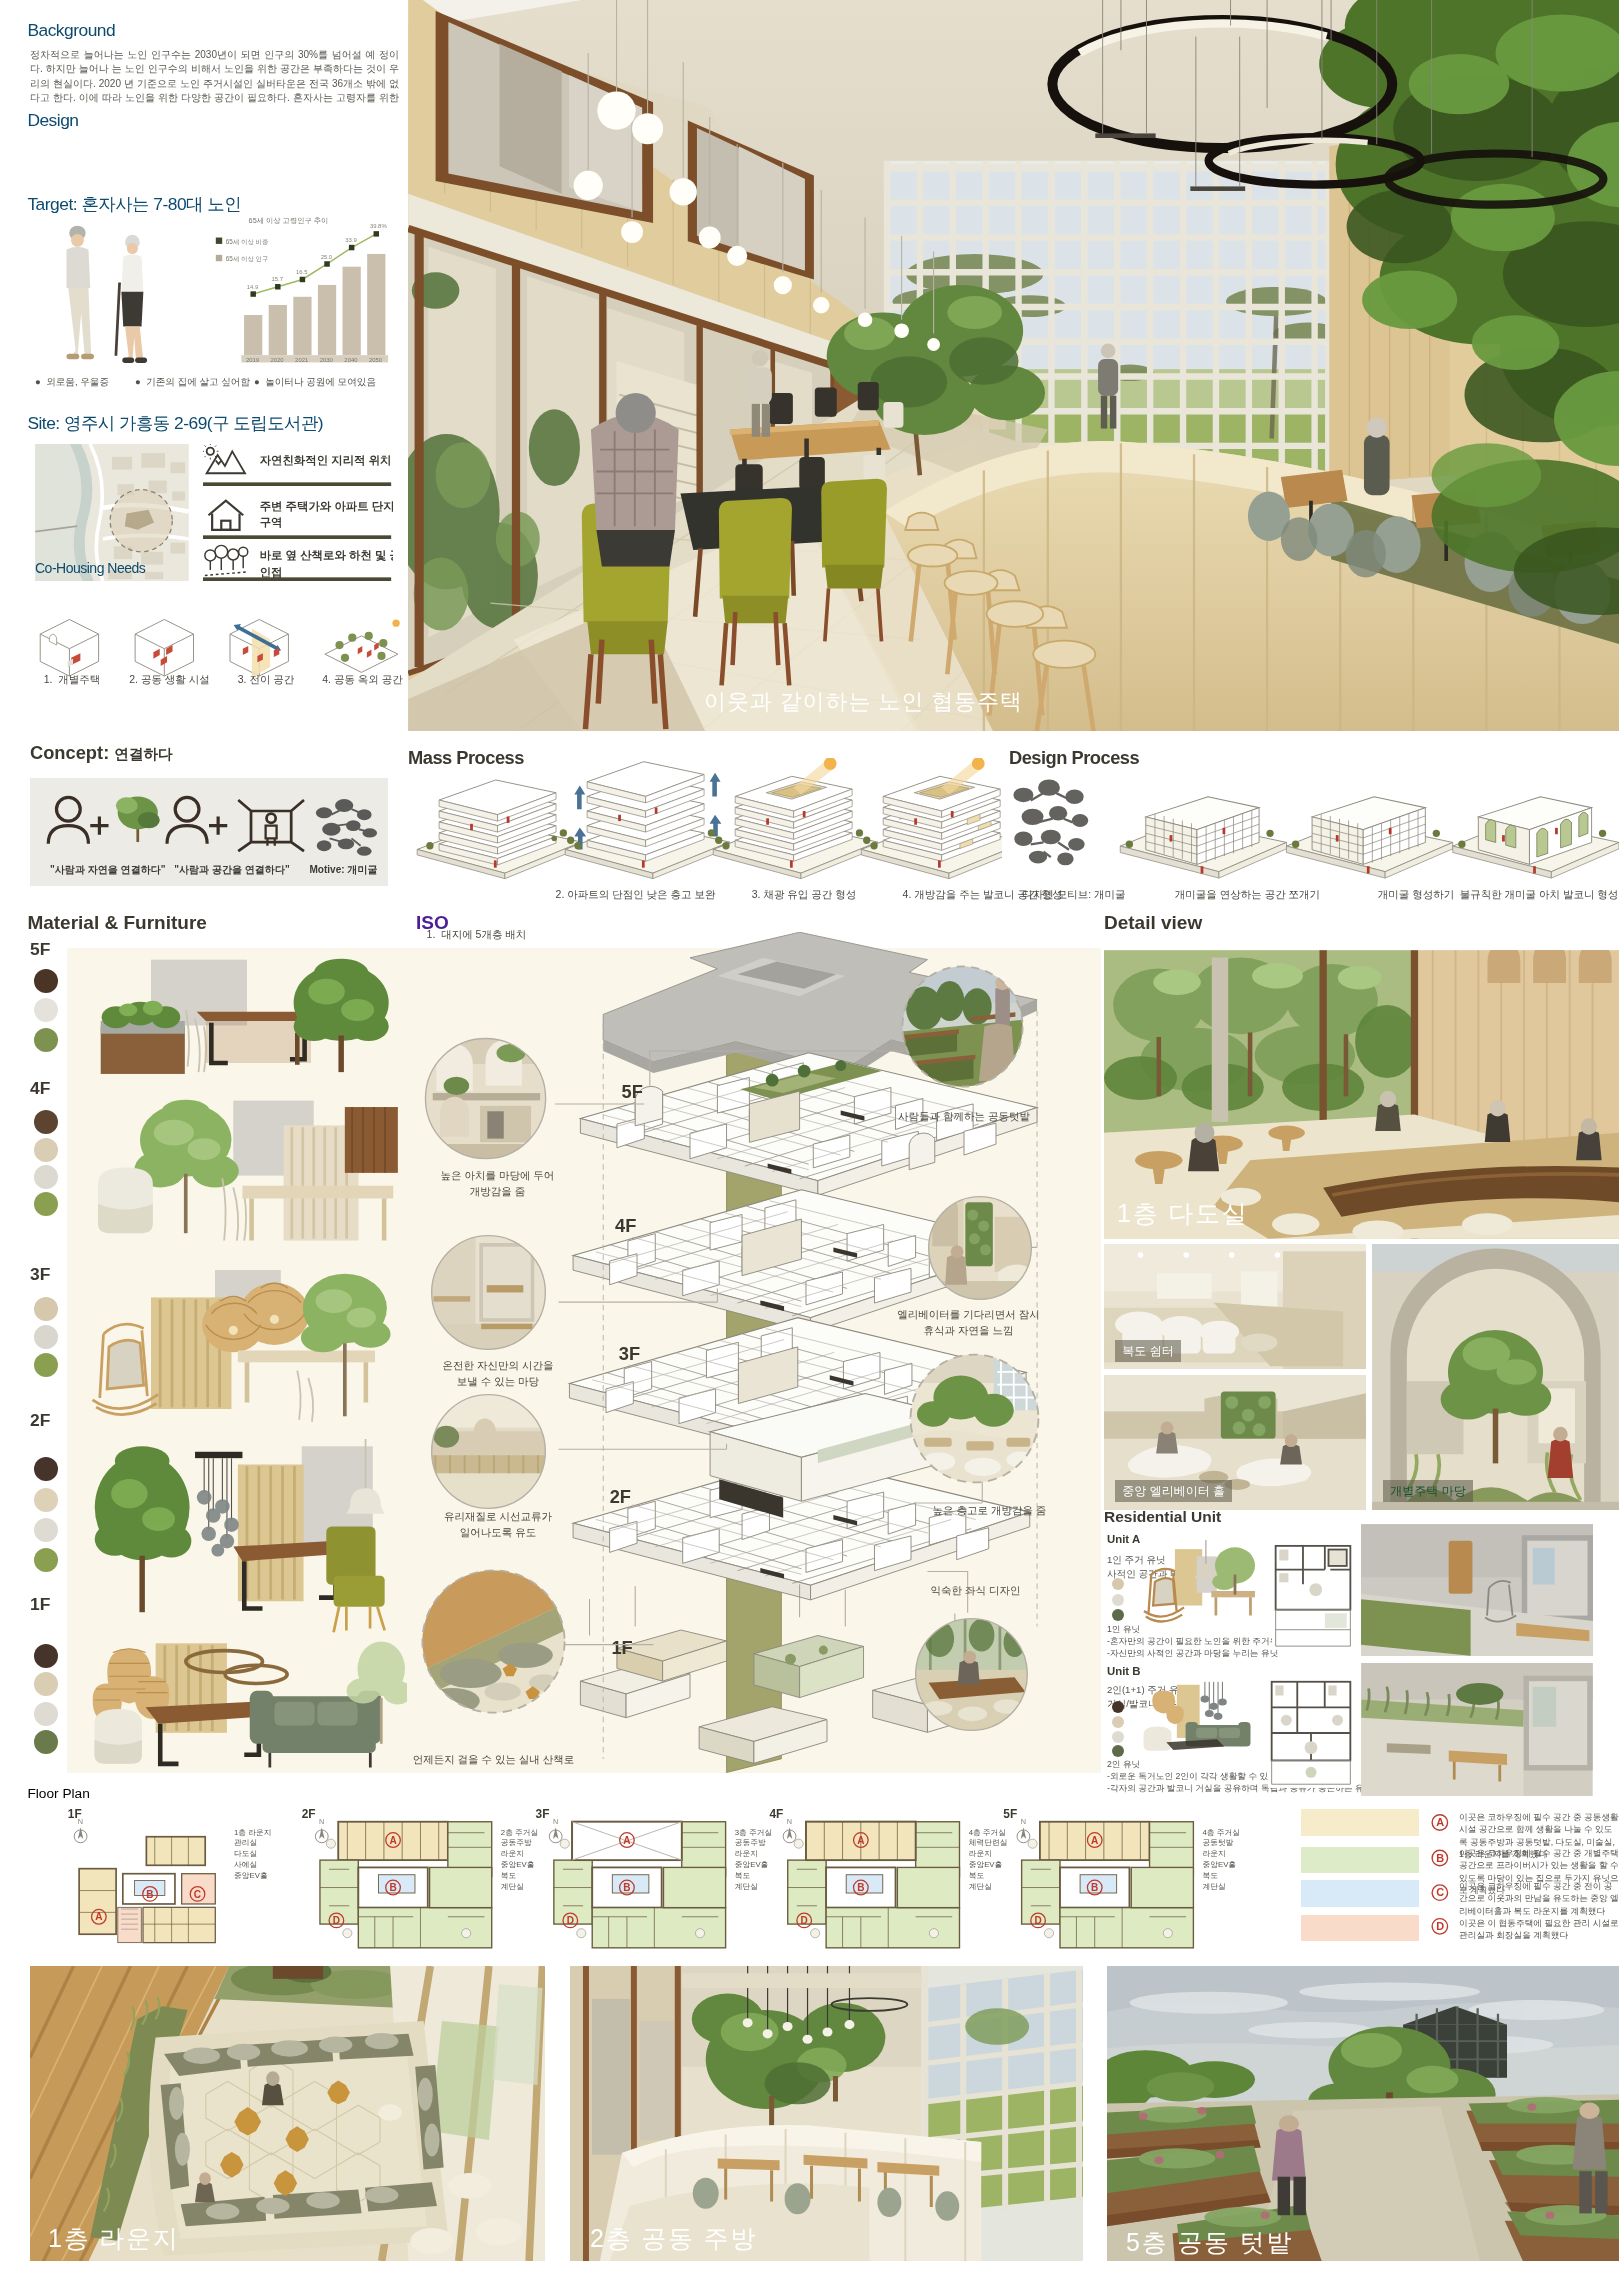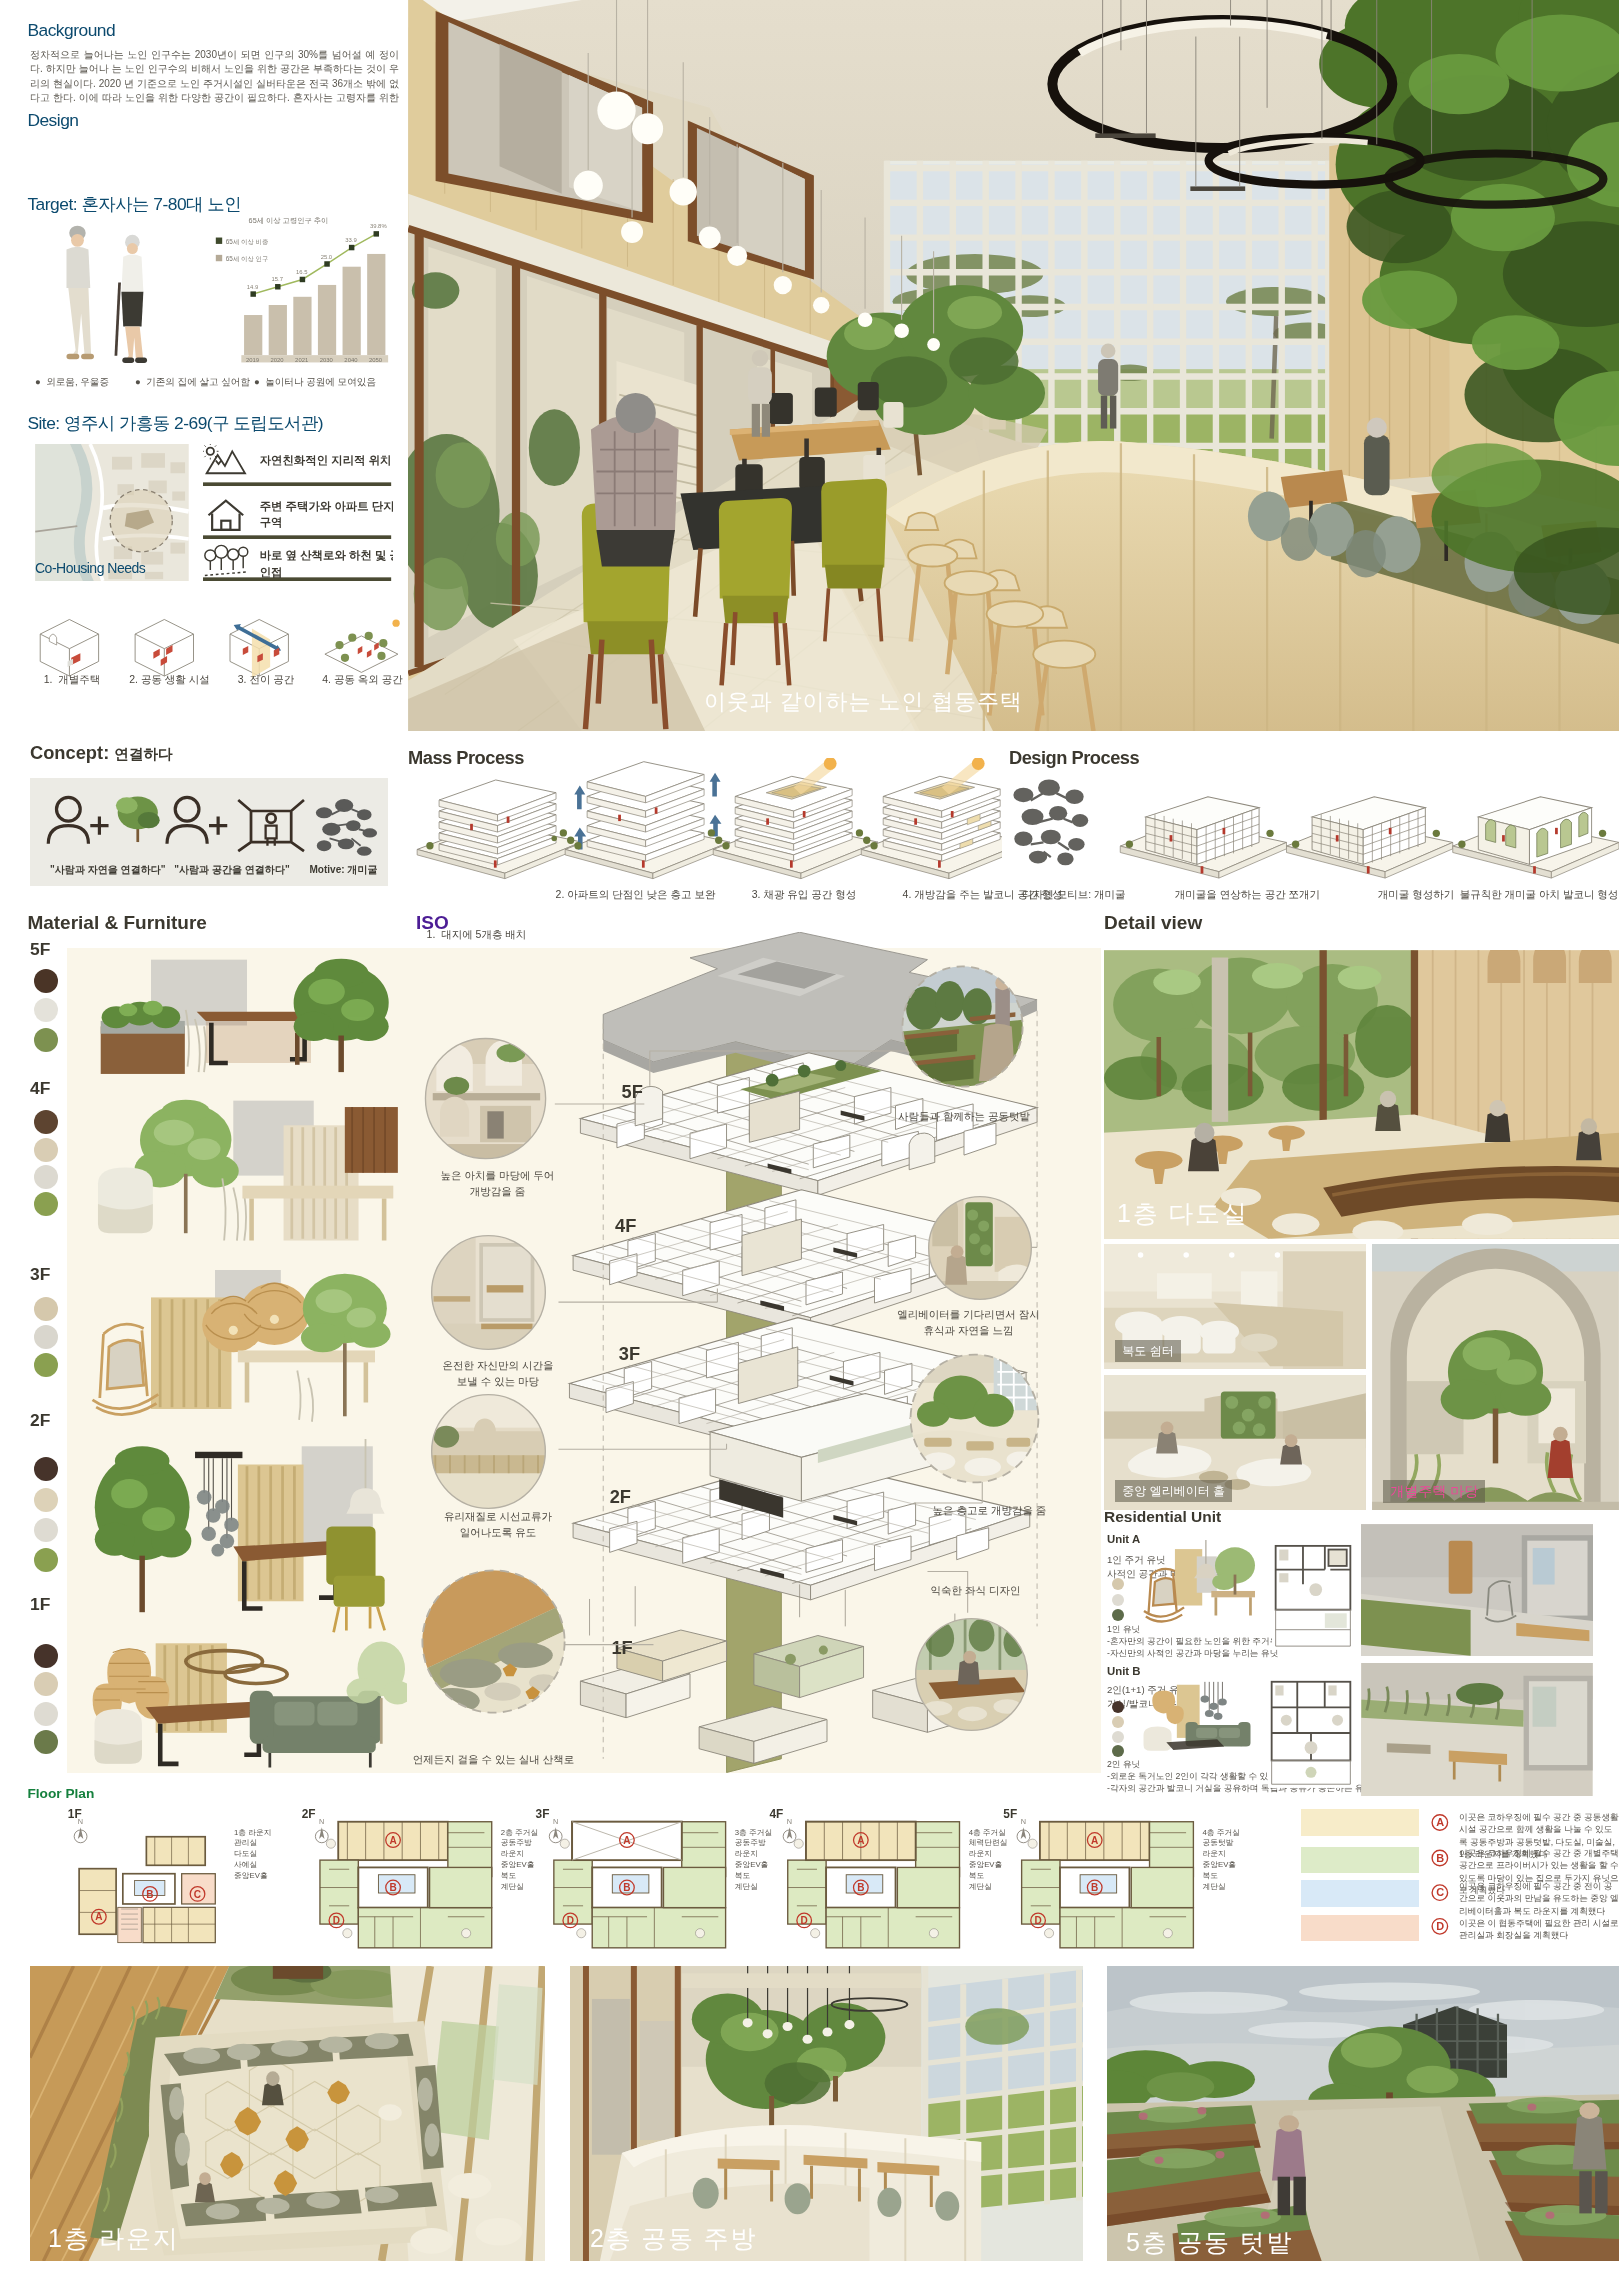--- a/index.html
+++ b/index.html
@@ -1498,21 +1498,21 @@
   <g fill="#7d9150">
         <path d="M30 291 q30 -40 60 -10 q40 -30 80 0 q30 -22 70 8 l0 2 H30 Z" opacity="0.9"></path>
       </g>
   <g fill="#93a860">
         <path d="M38 270 q14 -20 10 -40 M60 278 q18 -24 12 -48 M200 272 q-12 -22 -8 -44 M228 280 q-16 -26 -10 -50" stroke="#93a860" stroke-width="4" fill="none"></path>
       </g>
   <path d="M196 216 q9 -6 20 0 l4 40 h-28 Z" fill="#a33f2e"></path>
       <circle cx="206" cy="208" r="8" fill="#c3ad92"></circle>
   <rect x="0" y="282" width="270" height="9" fill="#c3bca8"></rect>
 </svg>
-<div class="abs" style="left:1383px;top:1480px;background:rgba(90,85,70,0.55);color:#ec4899;font-size:14px;padding:2.7px 7.3px">개별주택 마당</div>
+<div class="abs" style="left:1383px;top:1480px;background:rgba(90,85,70,0.55);color:#14532d;font-size:12px;padding:2.7px 7.3px">개별주택 마당</div>
 
 <div class="abs" style="left:1104px;top:1508px;font-size:15.5px;font-weight:bold;color:#3b382f">Residential Unit</div>
 <div class="abs" style="left:1107px;top:1533px;font-size:11.4px;font-weight:bold;color:#3b382f">Unit A</div>
 <div class="abs small" style="left:1107px;top:1553px;line-height:13.7px">1인 주거 유닛<br>사적인 공간과 마당이 있는 유형</div>
 <div class="swatch" style="left:1112px;top:1578px;width:12px;height:12px;background:#d5c8ac"></div>
 <div class="swatch" style="left:1112px;top:1594px;width:12px;height:12px;background:#dedbd2"></div>
 <div class="swatch" style="left:1112px;top:1609px;width:12px;height:12px;background:#5d6b4a"></div>
 <div class="abs small" style="left:1107px;top:1623px;line-height:12px;font-size:8.7px">1인 유닛<br>-혼자만의 공간이 필요한 노인을 위한 주거유닛<br>-자신만의 사적인 공간과 마당을 누리는 유닛</div>
 
 <svg class="abs" style="left:1140px;top:1540px" width="119" height="91" viewBox="0 0 130 100">
@@ -1635,21 +1635,21 @@
         <path d="M6 52 q4 -14 2 -24 M26 54 q6 -16 2 -28 M48 56 q4 -14 2 -26 M70 58 q6 -14 2 -26 M94 58 q4 -12 2 -24 M120 60 q6 -14 2 -26 M148 62 q4 -12 2 -22" stroke="#7a8a5a" stroke-width="3" fill="none"></path>
       </g>
   <ellipse cx="130" cy="34" rx="26" ry="12" fill="#5d7a42"></ellipse>
   <polygon points="96,96 160,100 160,112 96,108" fill="#c9a063"></polygon>
   <g stroke="#b08b52" stroke-width="3">
         <path d="M102 108 v20 M152 112 v18"></path>
       </g>
   <polygon points="28,88 76,90 76,100 28,98" fill="#a9a08a"></polygon>
 </svg>
 
-<div class="abs" style="left:27.4px;top:1786px;font-size:13.7px;font-weight:bold;color:#15803d">Floor Plan</div>
+<div class="abs" style="left:27.4px;top:1786px;font-size:13.7px;font-weight:normal;color:#000000">Floor Plan</div>
 
 <svg class="abs" style="left:55px;top:1807px" width="1206" height="151" viewBox="0 0 1320 165">
   <defs>
     <g id="compass">
           <circle r="7" fill="none" stroke="#8a857c" stroke-width="1"></circle>
           <path d="M0,-10 L3,3 L0,0 L-3,3 Z" fill="#8a857c"></path>
           <text x="-3" y="-13" font-size="8" fill="#8a857c">N</text>
         </g>
     <g id="planA">
       <rect x="40" y="8" width="120" height="42" fill="#f2e4bb" stroke="#6b5b3f" stroke-width="2"></rect>

